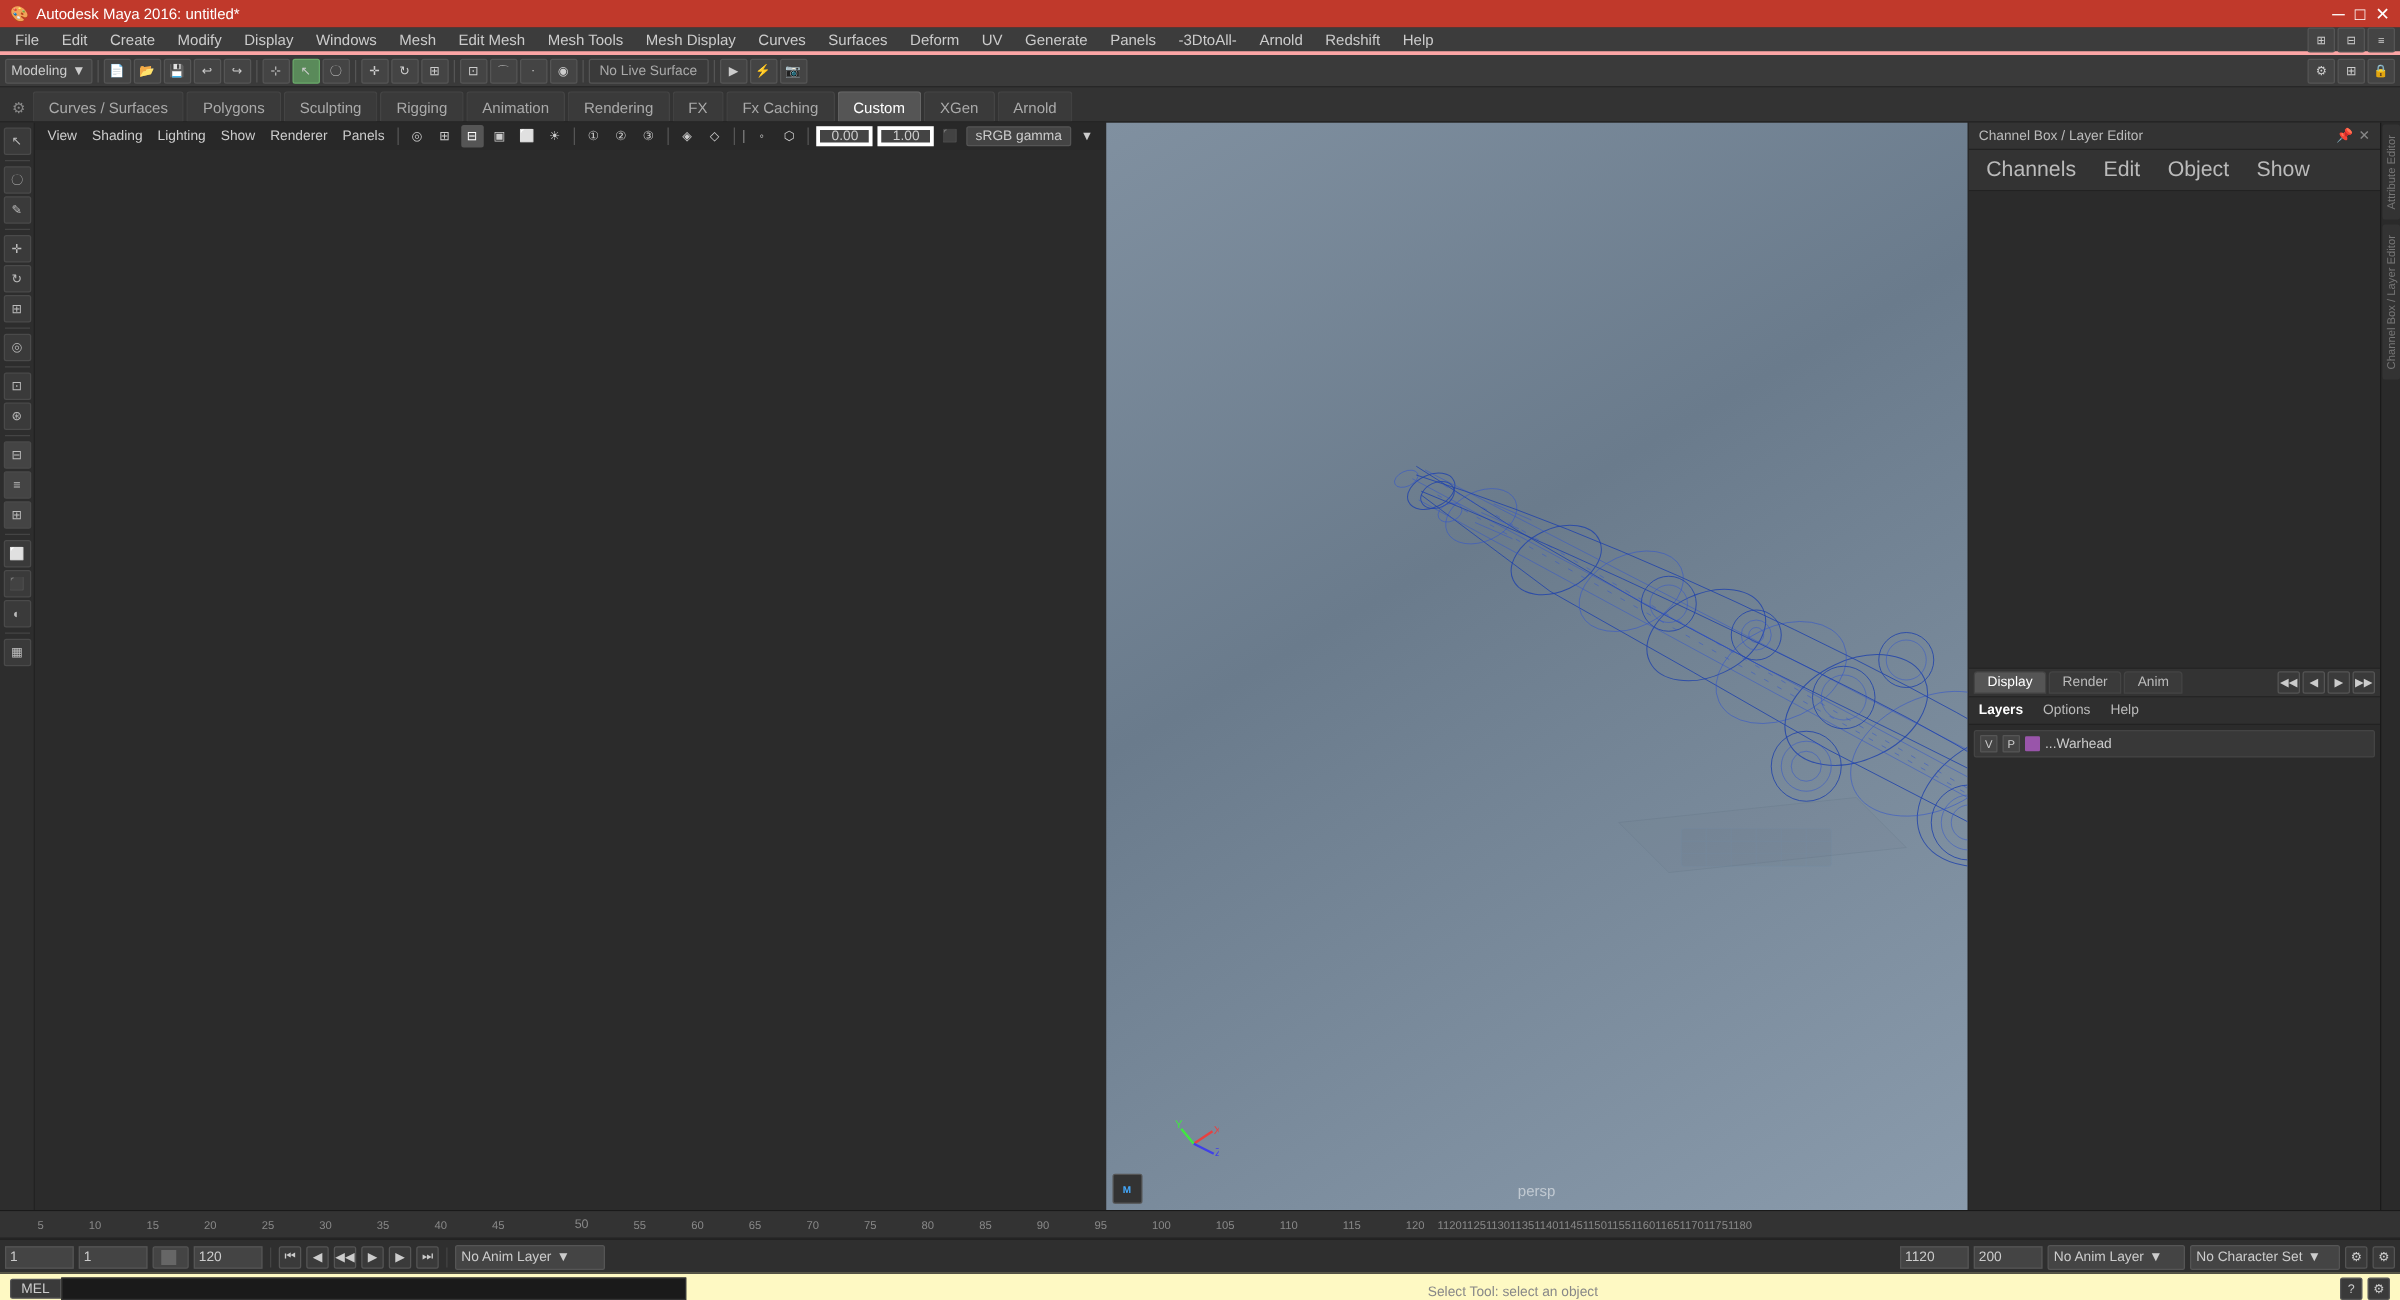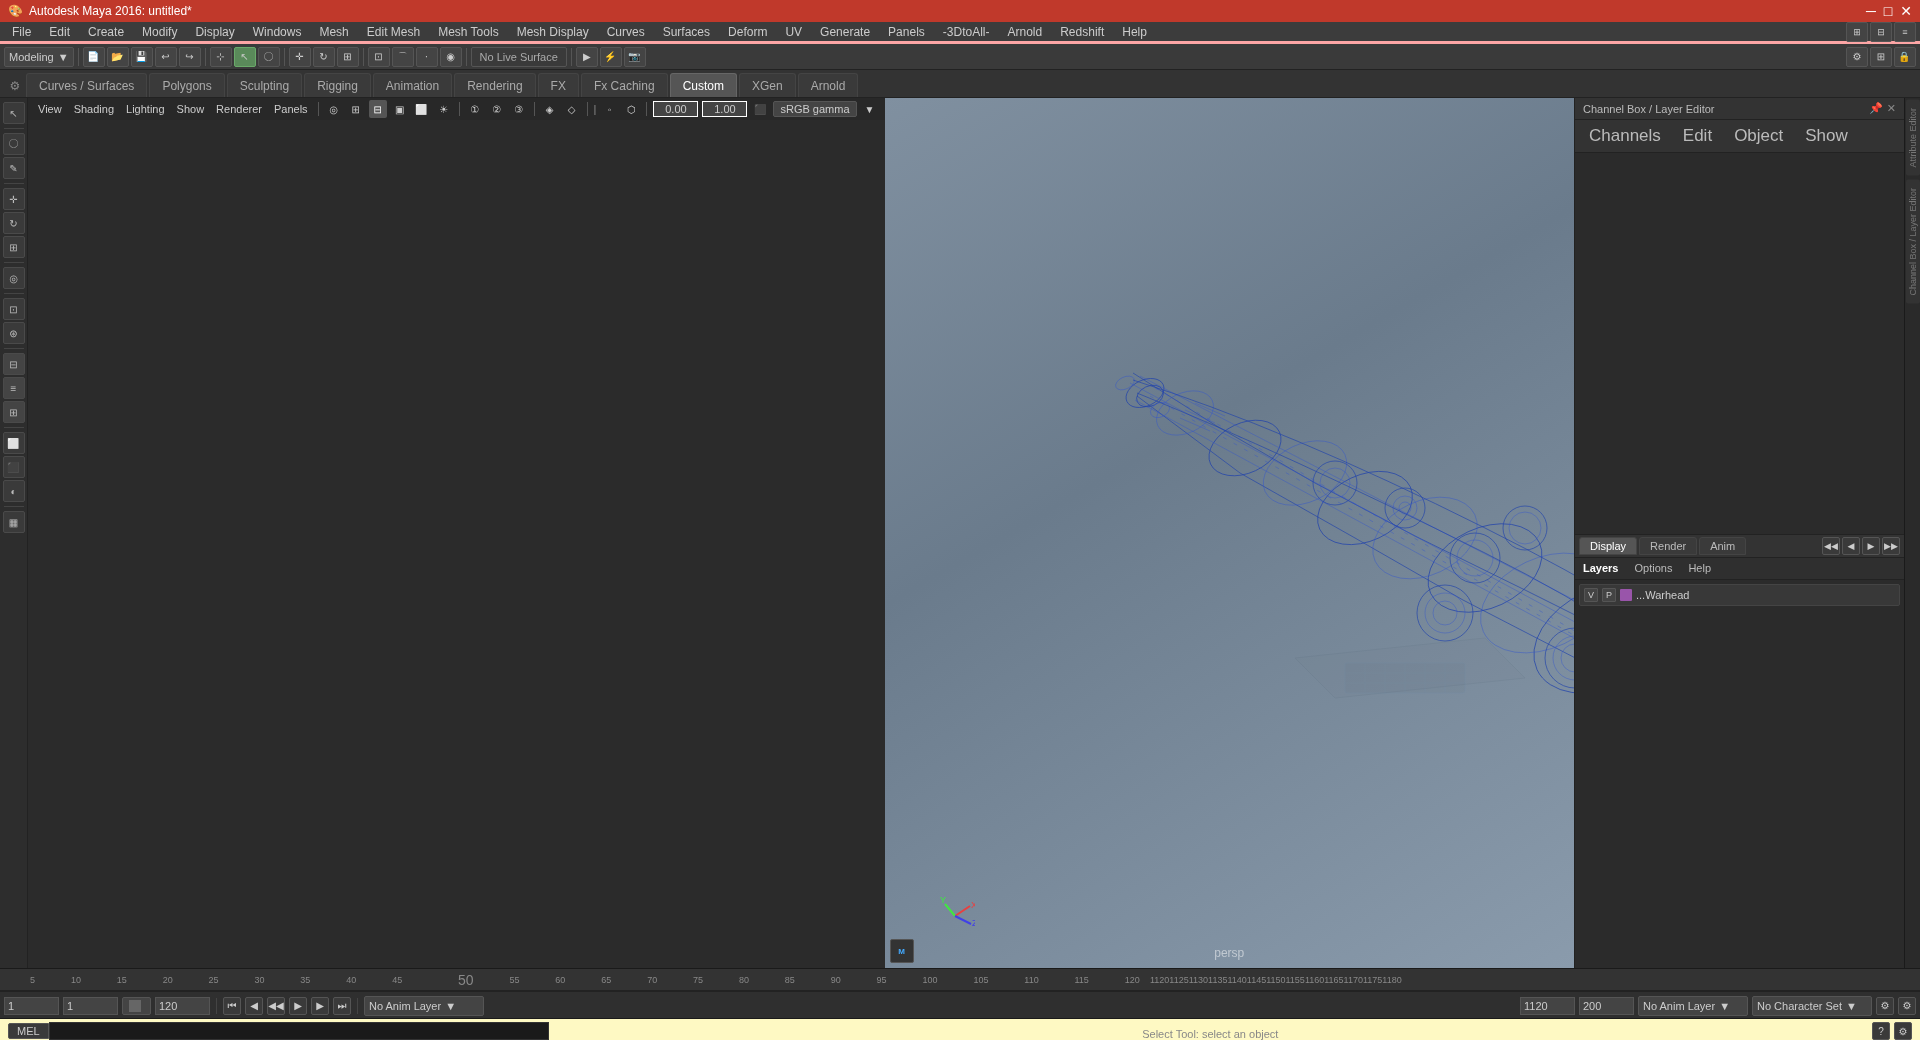--- a/index.html
+++ b/index.html
@@ -174,21 +174,21 @@
       justify-content: center;
       cursor: pointer;
       border-radius: 2px;
       font-size: 10px;
       color: #ccc;
     }
     .vp-input {
       width: 45px;
       height: 16px;
       background: #444;
-      border: 1px solid #ffffff;
+      border: 3px solid #ffffff;
       color: #ccc;
       font-size: 11px;
       padding: 0 3px;
       text-align: center;
     }
     .gamma-display {
       background: #444;
       border: 1px solid #555;
       border-radius: 2px;
       padding: 0 6px;
@@ -883,21 +883,21 @@
         <div style="display:flex;width:1110px;justify-content:space-between;align-items:center;">
           <span style="font-size:9px;color:#888;">5</span>
           <span style="font-size:9px;color:#888;">10</span>
           <span style="font-size:9px;color:#888;">15</span>
           <span style="font-size:9px;color:#888;">20</span>
           <span style="font-size:9px;color:#888;">25</span>
           <span style="font-size:9px;color:#888;">30</span>
           <span style="font-size:9px;color:#888;">35</span>
           <span style="font-size:9px;color:#888;">40</span>
           <span style="font-size:9px;color:#888;">45</span>
-          <span style="font-size:14px;color:#888;margin-left:20px;">50</span>
+          <span style="font-size:10px;color:#888;margin-left:20px;">50</span>
           <span style="font-size:9px;color:#888;">55</span>
           <span style="font-size:9px;color:#888;">60</span>
           <span style="font-size:9px;color:#888;">65</span>
           <span style="font-size:9px;color:#888;">70</span>
           <span style="font-size:9px;color:#888;">75</span>
           <span style="font-size:9px;color:#888;">80</span>
           <span style="font-size:9px;color:#888;">85</span>
           <span style="font-size:9px;color:#888;">90</span>
           <span style="font-size:9px;color:#888;">95</span>
           <span style="font-size:9px;color:#888;">100</span>

